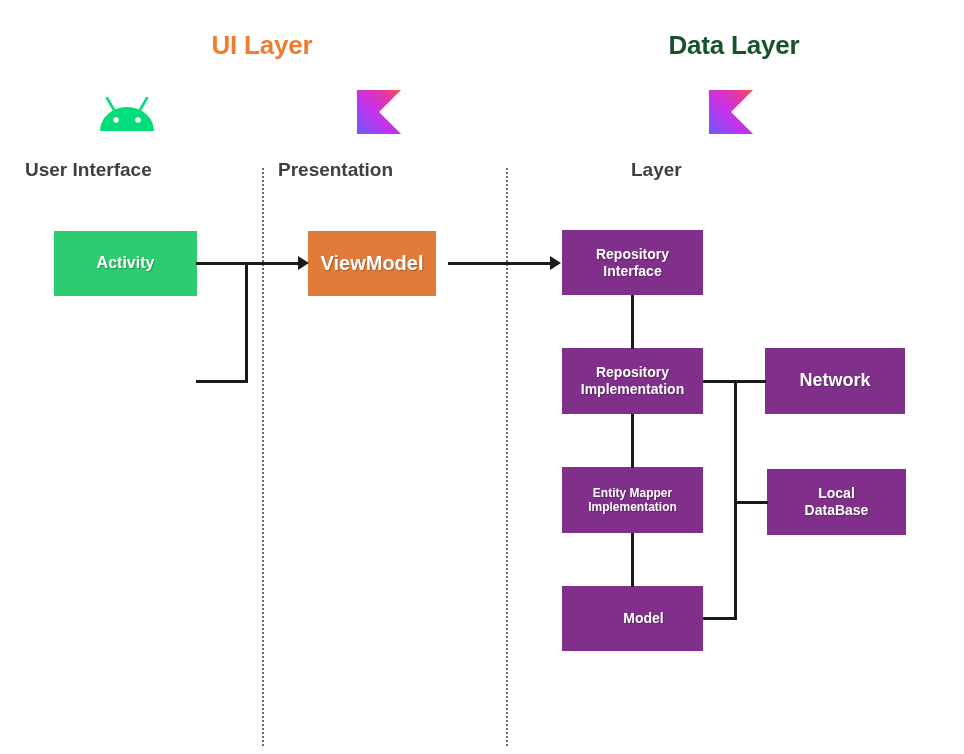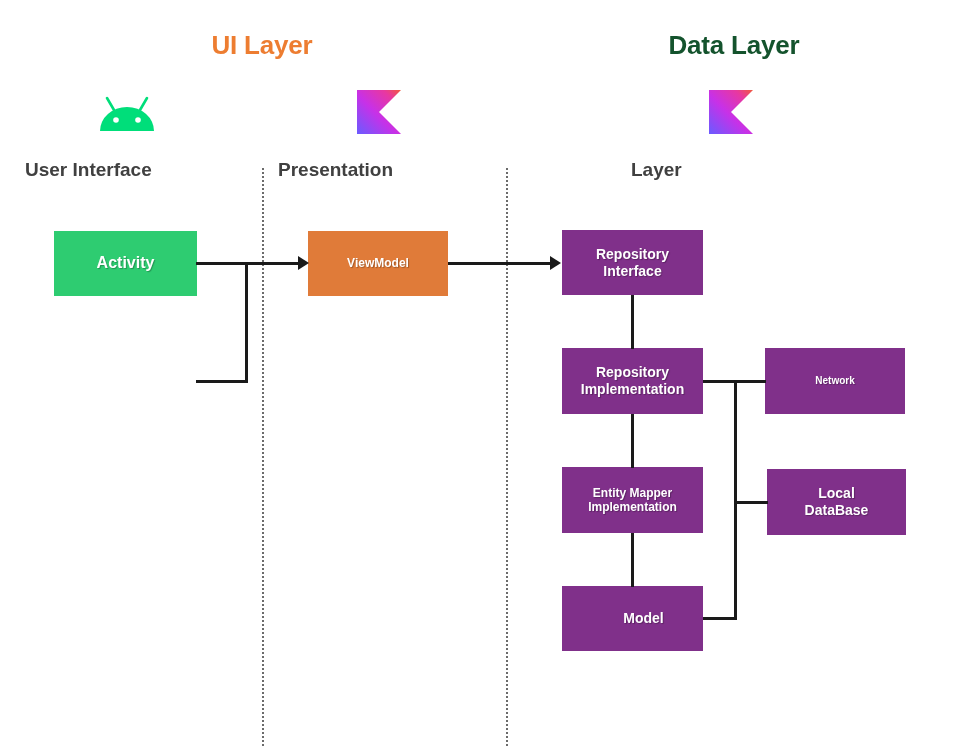--- a/index.html
+++ b/index.html
@@ -78,27 +78,27 @@
     box-sizing: border-box;
     padding: 2px 6px;
     text-shadow: 1px 1px 1px rgba(0,0,0,0.28);
   }
   .node.green  { background: #2ECC71; }
   .node.orange { background: #E07B39; }
   .node.purple { background: #80308A; }
 
   #node-activity      { left: 54px;  top: 231px; width: 143px; height: 65px; font-size: 16px; }
   #node-databinding   { left: 54px;  top: 349px; width: 143px; height: 62px; font-size: 16px; }
-  #node-viewmodel     { left: 308px; top: 231px; width: 140px; height: 65px; font-size: 12px; }
+  #node-viewmodel     { left: 308px; top: 231px; width: 128px; height: 65px; font-size: 20px; }
 
   #node-repo-interface      { left: 562px; top: 230px; width: 141px; height: 65px; font-size: 14px; }
   #node-repo-implementation { left: 562px; top: 348px; width: 141px; height: 66px; font-size: 14px; }
   #node-entity-mapper       { left: 562px; top: 467px; width: 141px; height: 66px; font-size: 12px; }
   #node-model               { left: 562px; top: 586px; width: 141px; height: 65px; font-size: 14px; padding-left: 28px; }
-  #node-network             { left: 765px; top: 348px; width: 140px; height: 66px; font-size: 10px; }
+  #node-network             { left: 765px; top: 348px; width: 140px; height: 66px; font-size: 18px; }
   #node-local-database      { left: 767px; top: 469px; width: 139px; height: 66px; font-size: 14px; }
 
   
   .conn {
     position: absolute;
     background: #1a1a1a;
   }
   .conn.h { height: 3px; }
   .conn.v { width: 3px; }
 

